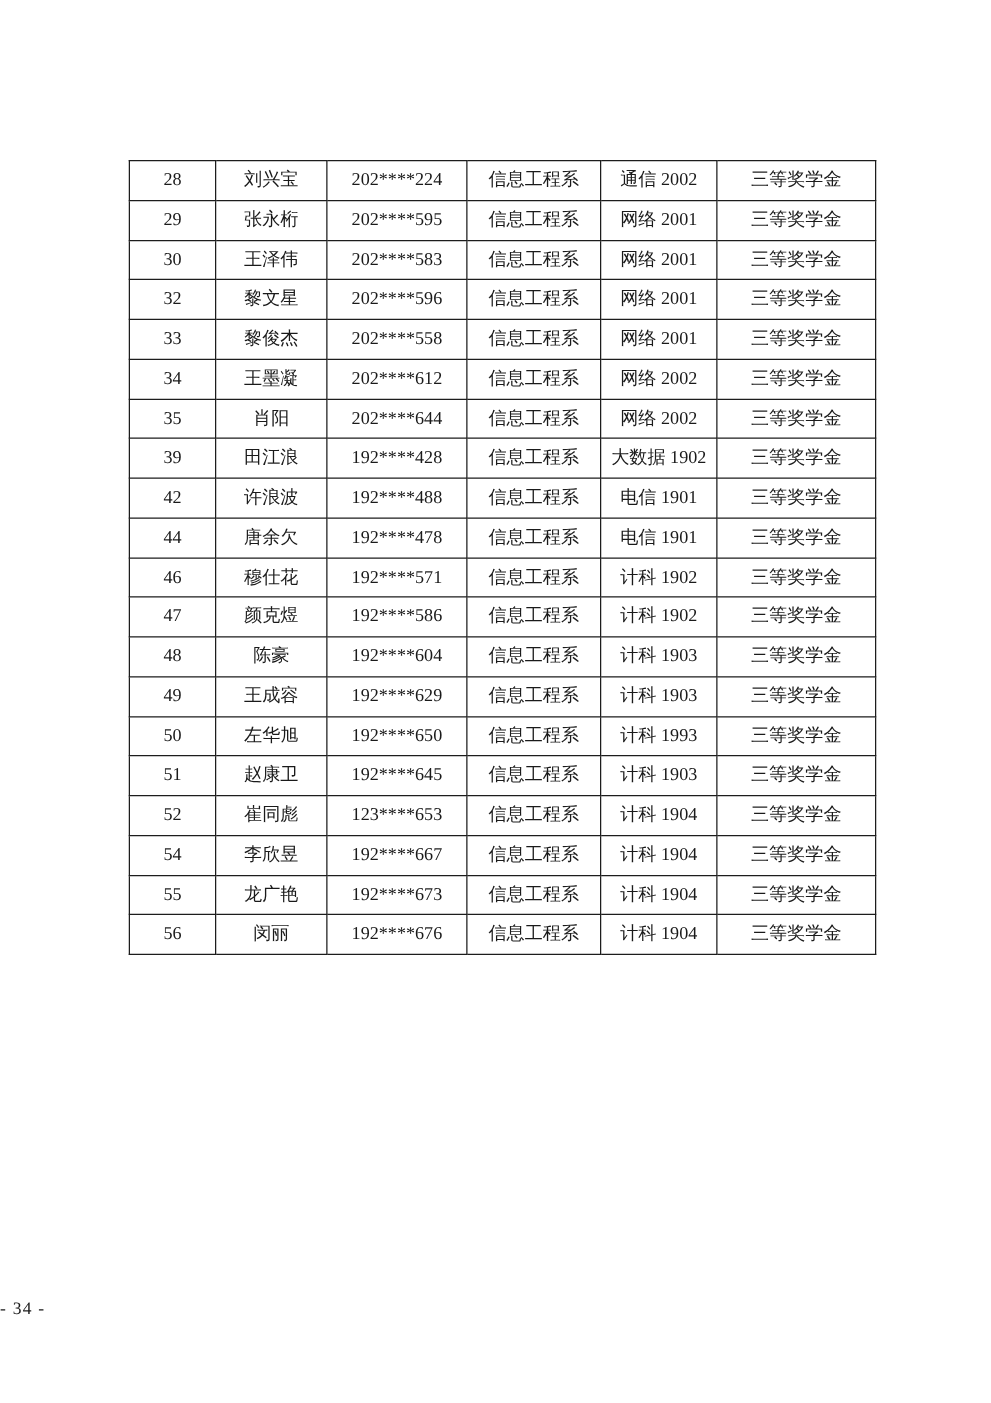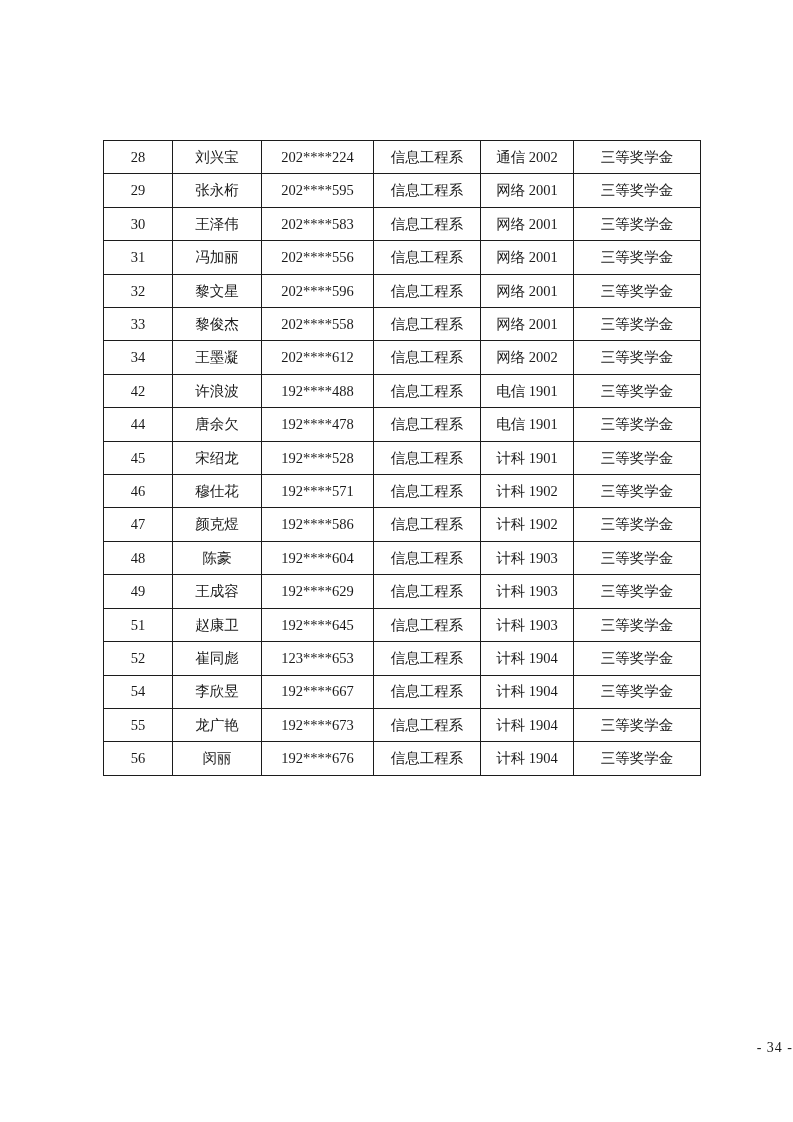--- a/index.html
+++ b/index.html
@@ -7,42 +7,42 @@
   body {
     width: 793px;
     height: 1122px;
     position: relative;
     font-family: "Liberation Serif", "DejaVu Serif", serif;
     color: #111111;
   }
   .doc-table {
     position: absolute;
     left: 103px;
-    top: 140px;
+    top: 128px;
     width: 597px;
     height: 636px;
     border-collapse: collapse;
     table-layout: fixed;
   }
   .doc-table td {
     border: 1px solid #1c1c1c;
     text-align: center;
     vertical-align: middle;
     font-size: 14.5px;
     line-height: 1;
     white-space: nowrap;
     overflow: hidden;
     color: #1a1a1a;
   }
   .page-footer {
     position: absolute;
     left: 0;
     top: 1040px;
     width: 100%;
-    text-align: right;
+    text-align: left;
     font-size: 14px;
     color: #1a1a1a;
     letter-spacing: 1px;
   }
 </style>
 </head>
 <body>
 
 <div>
   <table class="doc-table">
@@ -73,28 +73,20 @@
         </tr>
         <tr>
           <td>30</td>
           <td>王泽伟</td>
           <td>202****583</td>
           <td>信息工程系</td>
           <td>网络 2001</td>
           <td>三等奖学金</td>
         </tr>
         <tr>
-          <td>31</td>
-          <td>冯加丽</td>
-          <td>202****556</td>
-          <td>信息工程系</td>
-          <td>网络 2001</td>
-          <td>三等奖学金</td>
-        </tr>
-        <tr>
           <td>32</td>
           <td>黎文星</td>
           <td>202****596</td>
           <td>信息工程系</td>
           <td>网络 2001</td>
           <td>三等奖学金</td>
         </tr>
         <tr>
           <td>33</td>
           <td>黎俊杰</td>
@@ -105,44 +97,52 @@
         </tr>
         <tr>
           <td>34</td>
           <td>王墨凝</td>
           <td>202****612</td>
           <td>信息工程系</td>
           <td>网络 2002</td>
           <td>三等奖学金</td>
         </tr>
         <tr>
+          <td>35</td>
+          <td>肖阳</td>
+          <td>202****644</td>
+          <td>信息工程系</td>
+          <td>网络 2002</td>
+          <td>三等奖学金</td>
+        </tr>
+        <tr>
+          <td>39</td>
+          <td>田江浪</td>
+          <td>192****428</td>
+          <td>信息工程系</td>
+          <td>大数据 1902</td>
+          <td>三等奖学金</td>
+        </tr>
+        <tr>
           <td>42</td>
           <td>许浪波</td>
           <td>192****488</td>
           <td>信息工程系</td>
           <td>电信 1901</td>
           <td>三等奖学金</td>
         </tr>
         <tr>
           <td>44</td>
           <td>唐余欠</td>
           <td>192****478</td>
           <td>信息工程系</td>
           <td>电信 1901</td>
           <td>三等奖学金</td>
         </tr>
         <tr>
-          <td>45</td>
-          <td>宋绍龙</td>
-          <td>192****528</td>
-          <td>信息工程系</td>
-          <td>计科 1901</td>
-          <td>三等奖学金</td>
-        </tr>
-        <tr>
           <td>46</td>
           <td>穆仕花</td>
           <td>192****571</td>
           <td>信息工程系</td>
           <td>计科 1902</td>
           <td>三等奖学金</td>
         </tr>
         <tr>
           <td>47</td>
           <td>颜克煜</td>
@@ -158,20 +158,28 @@
           <td>信息工程系</td>
           <td>计科 1903</td>
           <td>三等奖学金</td>
         </tr>
         <tr>
           <td>49</td>
           <td>王成容</td>
           <td>192****629</td>
           <td>信息工程系</td>
           <td>计科 1903</td>
+          <td>三等奖学金</td>
+        </tr>
+        <tr>
+          <td>50</td>
+          <td>左华旭</td>
+          <td>192****650</td>
+          <td>信息工程系</td>
+          <td>计科 1993</td>
           <td>三等奖学金</td>
         </tr>
         <tr>
           <td>51</td>
           <td>赵康卫</td>
           <td>192****645</td>
           <td>信息工程系</td>
           <td>计科 1903</td>
           <td>三等奖学金</td>
         </tr>

